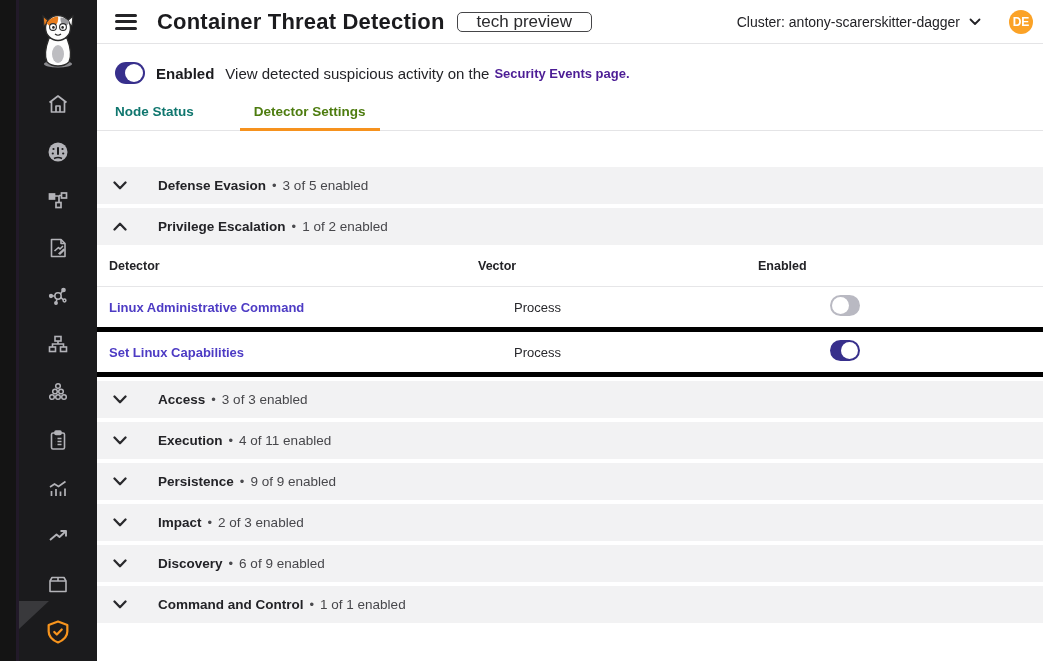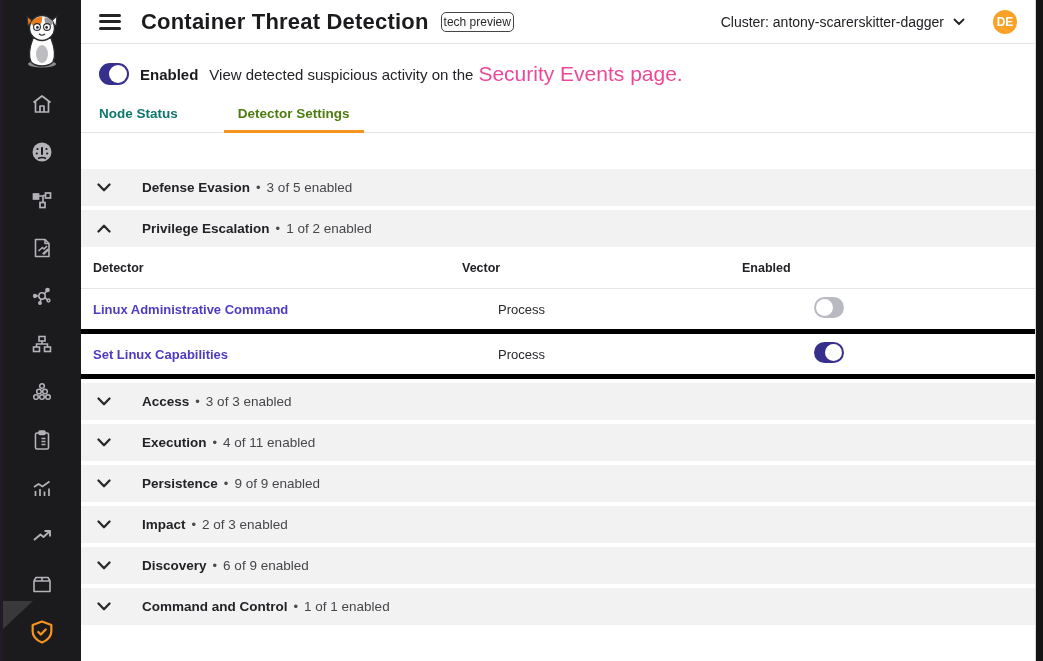--- a/index.html
+++ b/index.html
@@ -1,18 +1,18 @@
 <!DOCTYPE html>
 <html><head>
 <meta charset="utf-8">
 <style>
   * { margin:0; padding:0; box-sizing:border-box; }
   html,body { width:1043px; height:661px; overflow:hidden; }
   body { font-family:"Liberation Sans", sans-serif; background:#141414; }
-  .app { width:972px; height:661px; display:flex; position:relative; background:#fff; }
+  .app { width:972px; height:661px; display:flex; position:relative; background:#fff;margin-left:16px; }
 
   
   .sidebar { width:81px; height:661px; background:#1b1b1d; position:relative; flex:0 0 81px;
              border-left:3px solid #221a29; }
   .logo-wrap { height:80px; display:flex; align-items:center; justify-content:center; }
   .nav-item { height:48px; display:flex; align-items:center; justify-content:center; cursor:pointer; }
   .nav-item svg { width:24px; height:24px; }
   .nav-item.active svg { width:28px; height:28px; }
   .corner-tri { position:absolute; left:0; top:601px; width:0; height:0;
                 border-top:28px solid #39393c; border-right:30px solid transparent; }
@@ -22,39 +22,39 @@
           border-right:1px solid #d8d8db; }
   .right-strip { flex:1; background:#161616; }
 
   
   .topbar { height:44px; border-bottom:1px solid #e4e4e6; display:flex; align-items:center;
             padding:0 16px 0 18px; }
   .hamburger { width:22px; height:16px; display:flex; flex-direction:column; justify-content:space-between;
                cursor:pointer; margin-right:20px; }
   .hamburger span { display:block; height:3px; background:#242427; border-radius:2px; }
   .page-title { font-size:22px; font-weight:700; color:#1b1b1e; letter-spacing:.2px; }
-  .tech-badge { margin-left:12px; font-size:12px; color:#2a2a2d; border:1px solid #454548;
-                border-radius:5px; padding:2px 2px; line-height:14px; }
+  .tech-badge { margin-left:12px; font-size:17px; color:#2a2a2d; border:1px solid #454548;
+                border-radius:5px; padding:2px 19px; line-height:14px; }
   .topbar-right { margin-left:auto; display:flex; align-items:center; }
   .cluster-select { display:flex; align-items:center; font-size:14px; color:#222226; cursor:pointer; }
   .cluster-select svg { margin-left:9px; }
   .avatar { width:24px; height:24px; border-radius:50%; background:#fba226; color:#fff;
             font-size:12px; font-weight:700; display:flex; align-items:center; justify-content:center;
             margin-left:28px; margin-right:2px; cursor:pointer; }
 
   
   .subheader { border-bottom:1px solid #e4e4e6; }
   .enable-row { display:flex; align-items:center; padding:18px 18px 0 18px; }
   .toggle { width:30px; height:22px; border-radius:11px; position:relative; cursor:pointer; flex:0 0 30px; }
   .toggle .knob { position:absolute; top:2px; width:18px; height:18px; border-radius:50%; background:#fff; }
   .toggle.on { background:#372f8c; } .toggle.on .knob { right:2px; }
   .toggle.off { background:#b9b9c2; } .toggle.off .knob { left:2px; }
   .enable-label { font-size:15px; font-weight:700; color:#1b1b1e; margin-left:11px; }
   .enable-desc { font-size:15px; color:#242428; margin-left:11px; }
-  .enable-link { font-size:21px; color:#ec4899; margin-left:5px; cursor:pointer; }
+  .enable-link { font-size:13px; color:#4c1d95; margin-left:5px; cursor:pointer;font-weight:bold; }
   .tabs { display:flex; padding:0 0 0 4px; margin-top:20px; }
   .tab { font-size:13.5px; font-weight:700; padding:0 14px 11px 14px; cursor:pointer; position:relative; }
   .tab.inactive { color:#0f766e; }
   .tab.active { color:#4d7c0f; margin-left:32px; }
   .tab.active::after { content:""; position:absolute; left:0; right:0; bottom:-1px; height:3px; background:#f6921e; }
 
   
   .content { flex:1; background:#fff; padding-top:36px; overflow:hidden; }
   .acc-section { margin-bottom:4px; }
   .acc-header { height:37px; background:#f2f2f3; display:flex; align-items:center;

